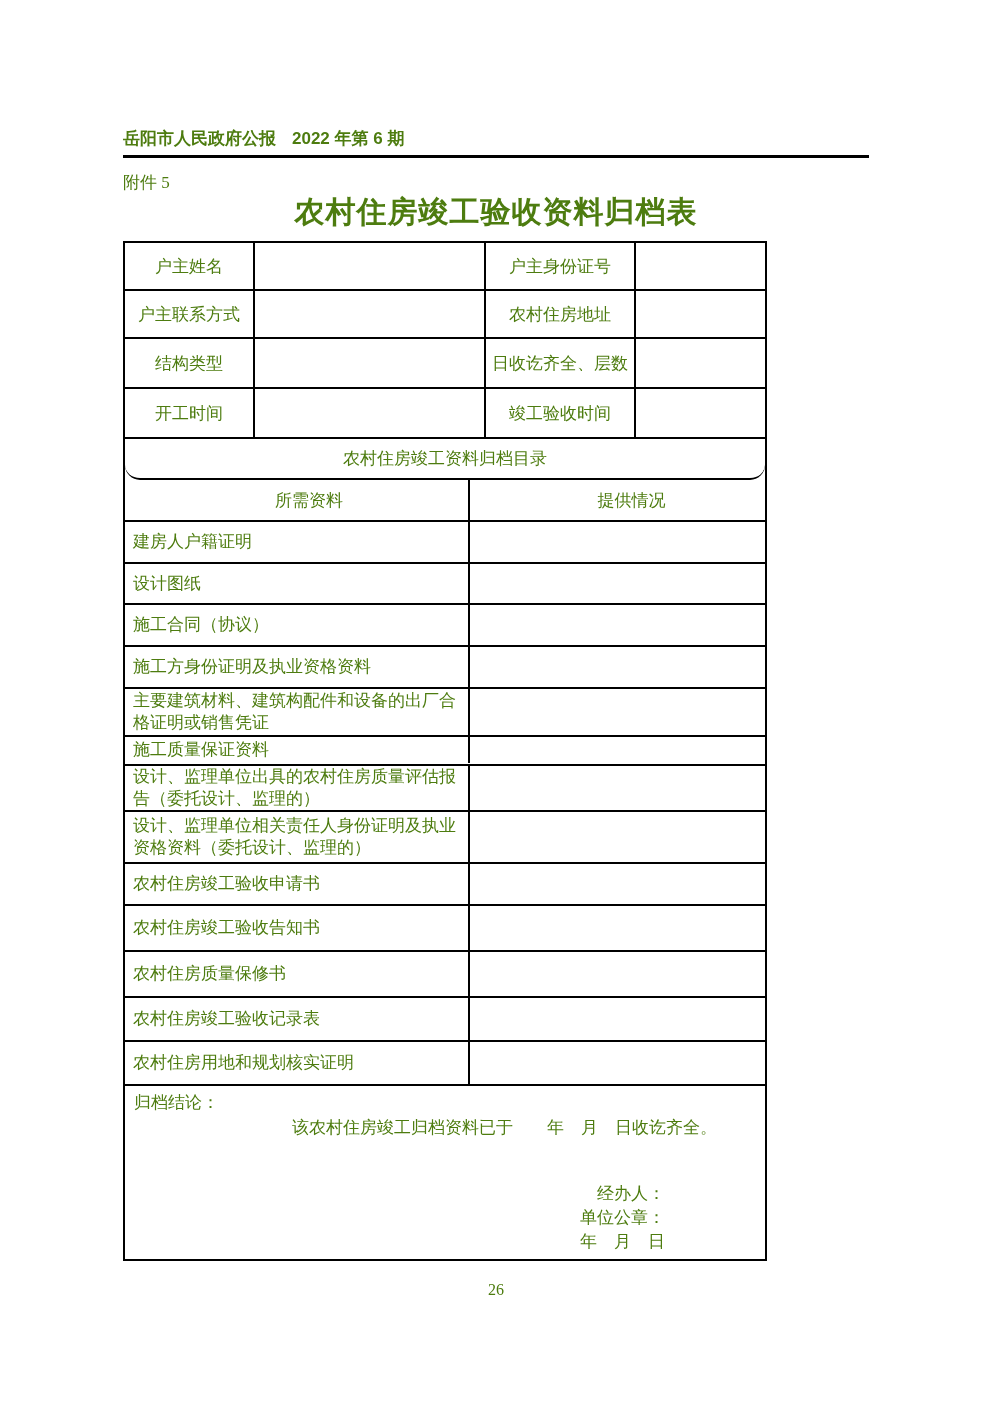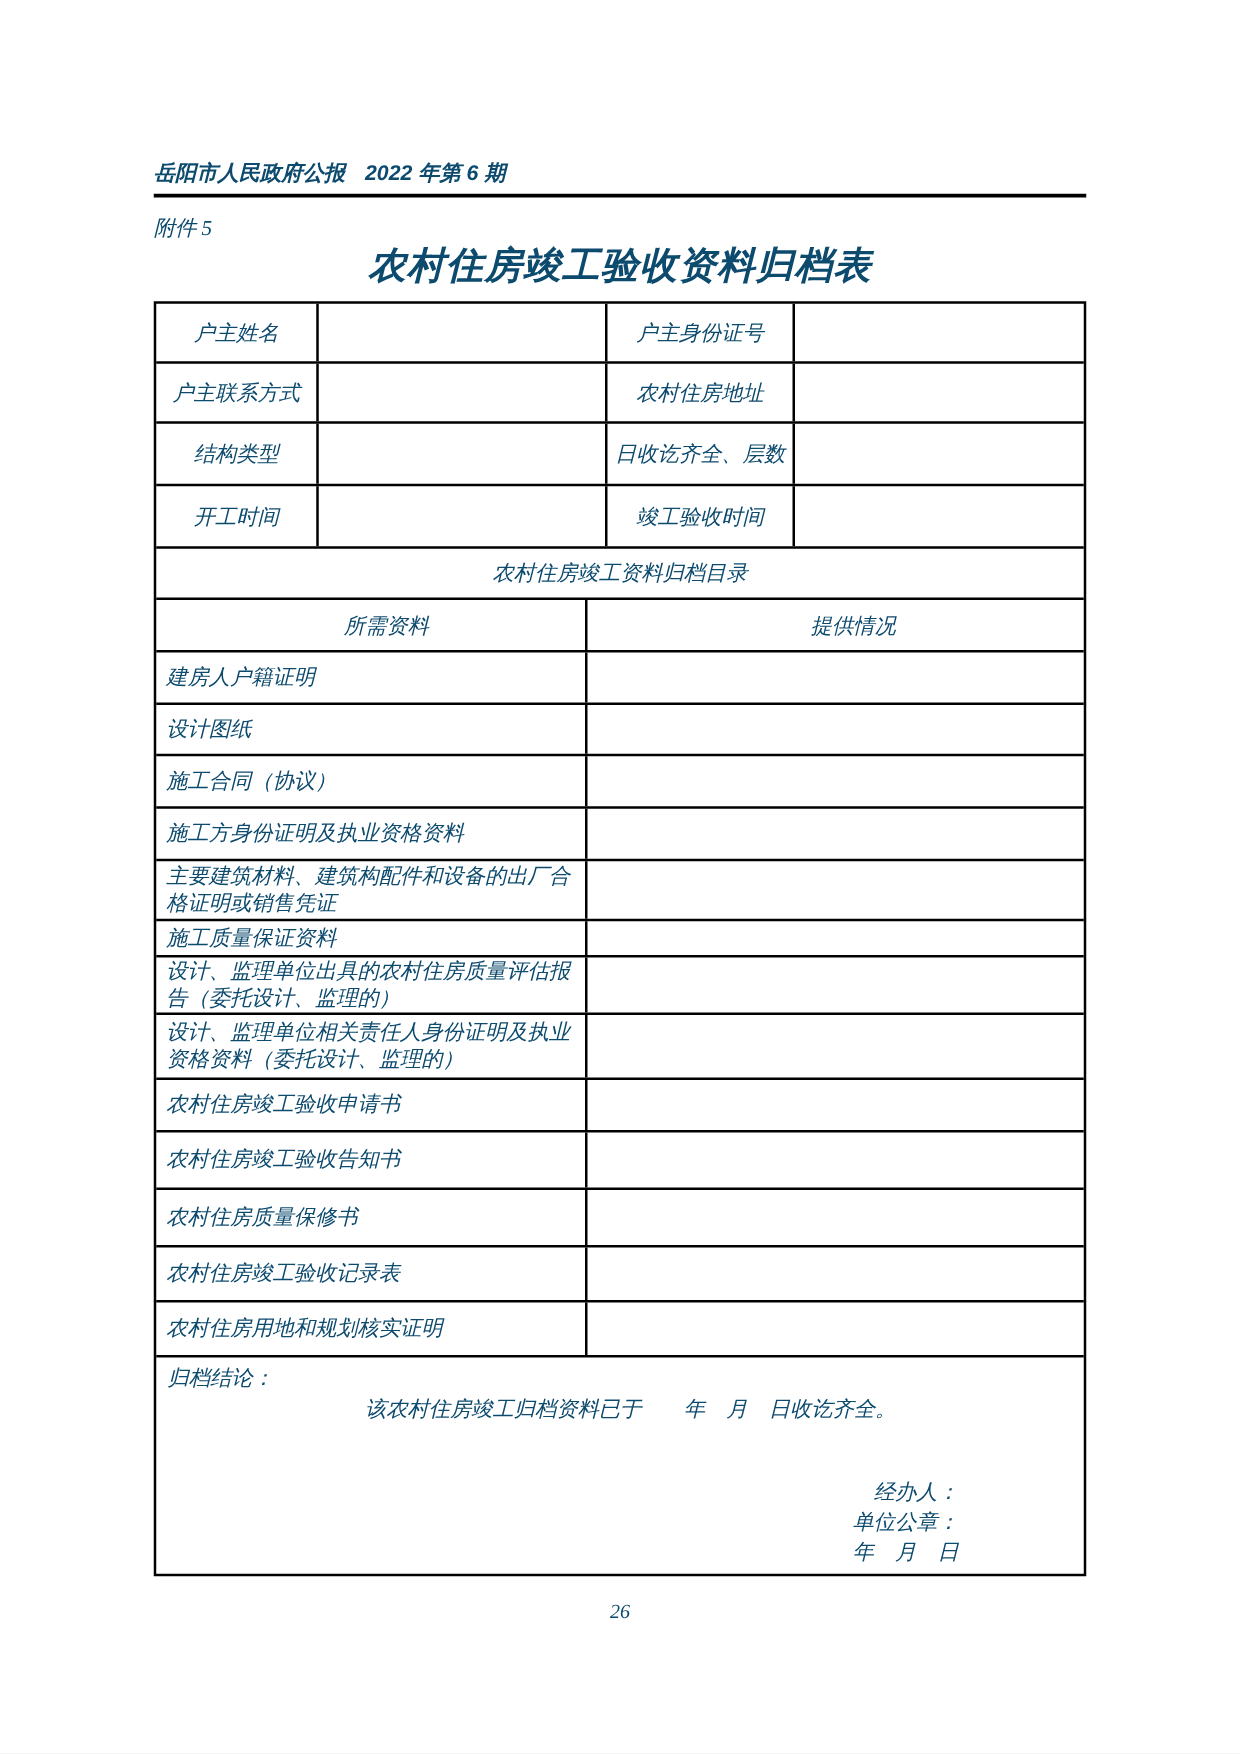--- a/index.html
+++ b/index.html
@@ -1,23 +1,22 @@
 <!DOCTYPE html>
 <html><head>
 <meta charset="utf-8">
 <style>
   html,body{margin:0;padding:0;background:#e8e8e8;}
   .page{
     position:relative;
     width:992px;height:1403px;
     background:#ffffff;
     font-family:"Liberation Serif","DejaVu Serif",serif;
-    color:#0c4a6e;
+    color:#4d7c0f;
     overflow:hidden;
-    font-style:italic;
   }
   
   .masthead{
     position:absolute;left:123px;top:128px;width:746px;
     font-family:"Liberation Sans","DejaVu Sans",sans-serif;
     font-weight:700;font-size:17px;line-height:22px;
     padding-bottom:5px;border-bottom:3px solid #000;
     box-sizing:content-box;
   }
   .masthead .issue{margin-left:16px;}
@@ -25,44 +24,44 @@
     position:absolute;left:123px;top:171px;
     font-size:17px;
   }
   .title{
     position:absolute;left:123px;top:192px;width:746px;
     margin:0;text-align:center;
     font-size:30px;font-weight:700;letter-spacing:1px;
   }
   
   .form-table{
-    position:absolute;left:123px;top:241px;width:746px;
+    position:absolute;left:123px;top:241px;width:644px;
     border:2px solid #000;box-sizing:border-box;
     font-size:17px;
   }
   .row{display:flex;border-bottom:2px solid #000;box-sizing:border-box;}
   .row:last-child{border-bottom:none;}
   .cell{box-sizing:border-box;display:flex;align-items:center;}
   .cell.cent{justify-content:center;text-align:center;}
   .cell.bord{border-right:2px solid #000;}
   
   .l1{width:130px;}
   .v1{width:231px;}
   .l2{width:150px;}
   .v2{flex:1;}
   .h48{height:48px;}
   .h50{height:50px;}
   
   .catalog{height:41px;display:flex;align-items:center;justify-content:center;
-    border-bottom:2px solid #000;box-sizing:border-box;}
+    border-bottom:2px solid #000;box-sizing:border-box;border-radius:15px;}
   
   .ca{width:345px;padding-left:25px;}
   .cb{flex:1;margin-left:28px;}
   .item{padding:2px 8px;line-height:22px;justify-content:flex-start;text-align:left;}
-  .rh29{height:29px;}
+  .rh29{height:29px;flex-direction:column;}
   .rh41{height:41px;}
   .rh42{height:42px;}
   .rh44{height:44px;justify-content:space-between;}
   .rh46{height:46px;}
   .rh48{height:48px;}
   .rh52{height:52px;}
   
   .conclusion{
     position:relative;height:173px;box-sizing:border-box;
     padding:6px 9px 8px 9px;line-height:22px;

